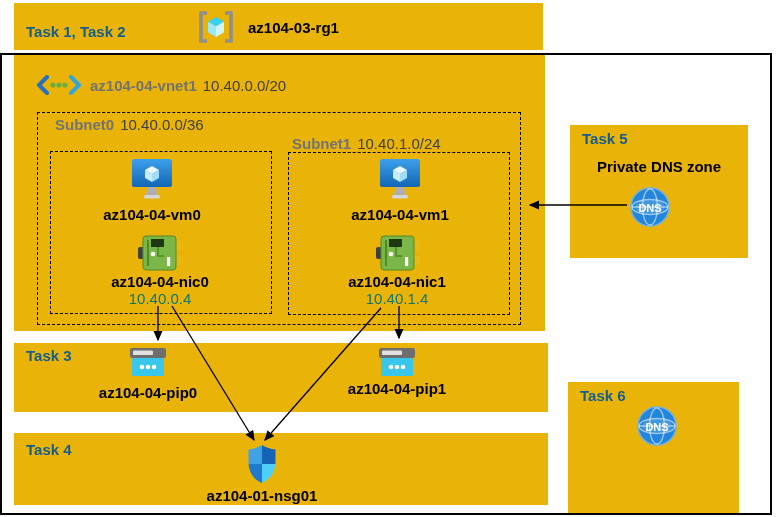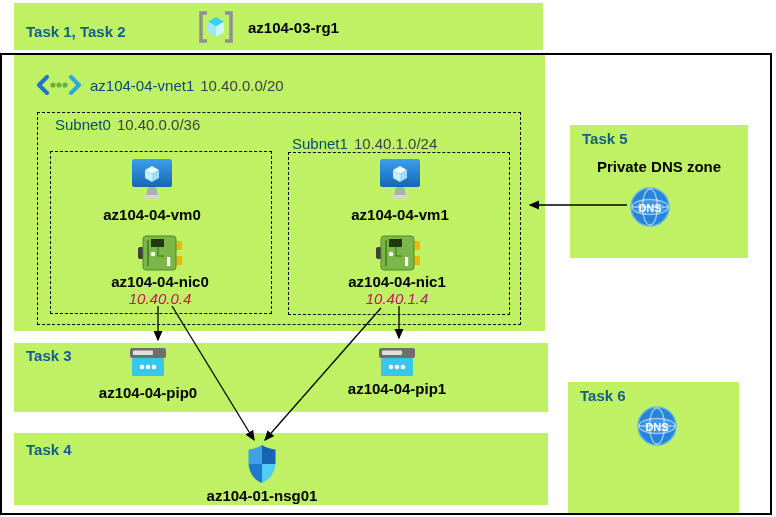--- a/index.html
+++ b/index.html
@@ -1,27 +1,27 @@
 <!DOCTYPE html>
 <html><head>
 <meta charset="utf-8">
 <style>
   html,body{margin:0;padding:0;}
   body{width:776px;height:517px;position:relative;background:#fff;overflow:hidden;
        font-family:"Liberation Sans",sans-serif;}
-  .band{position:absolute;background:#bef264;}
+  .band{position:absolute;background:#eab308;}
   .frame{position:absolute;left:0;top:53px;width:772px;height:462px;
          border:2px solid #000;box-sizing:border-box;background:transparent;}
   .dashed{position:absolute;border:1px dashed #000;box-sizing:border-box;}
   .lbl{position:absolute;font-size:15px;font-weight:700;color:#000;white-space:nowrap;line-height:16px;}
-  .reg{font-weight:400;color:#be185d;font-style:italic;}
+  .reg{font-weight:400;color:#0f766e;}
   .task{color:#155E8C;}
   .ctr{text-align:center;}
   .row{position:absolute;display:flex;gap:6px;align-items:baseline;font-size:15px;line-height:16px;white-space:nowrap;}
-  .row b{font-weight:400;color:#0c4a6e;}
+  .row b{font-weight:700;color:#737373;}
   .row span{color:#404040;}
   .ic{position:absolute;display:block;}
   #overlay{position:absolute;left:0;top:0;pointer-events:none;z-index:50;}
   .z{z-index:10;}
 </style>
 </head>
 <body>
 
 <svg width="0" height="0" style="position:absolute" aria-hidden="true">
   <defs>

